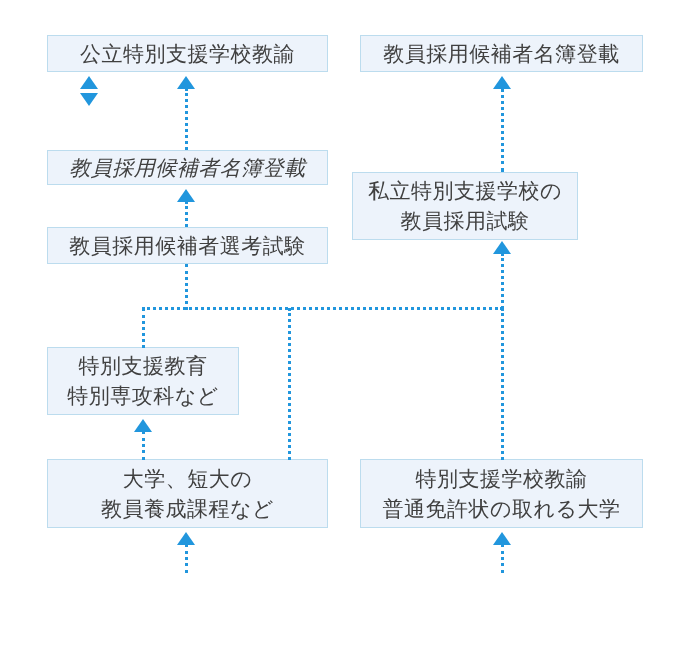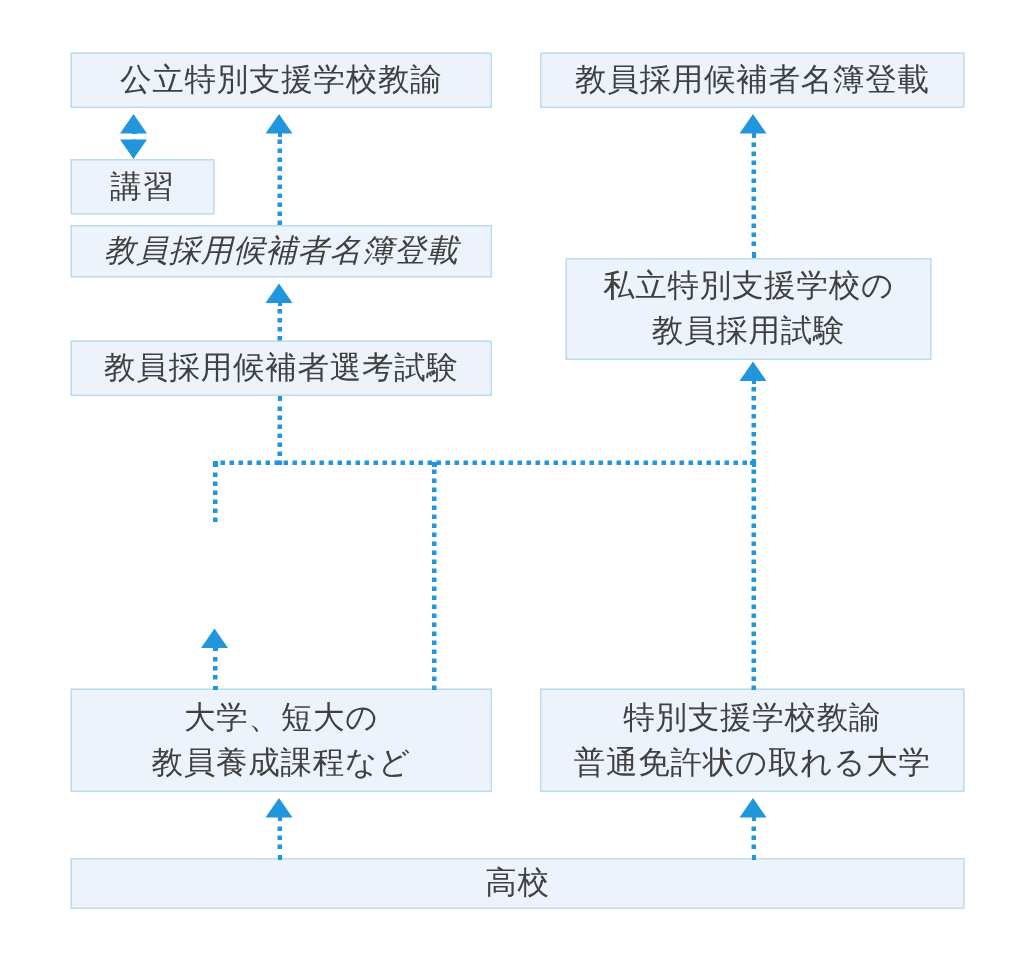--- a/index.html
+++ b/index.html
@@ -59,39 +59,39 @@
     border-top: 13px solid #2196dd;
   }
 </style>
 </head>
 <body>
 
 <div id="canvas">
 
   <div class="node" style="left:47px; top:35px; width:281px; height:37px;">公立特別支援学校教諭</div>
 
-  <div class="node" style="left:47px; top:106px; width:96px; height:37px;">講習</div>
 
   <div class="node" style="left:47px; top:150px; width:281px; height:35px;font-style:italic;">教員採用候補者名簿登載</div>
 
   <div class="node" style="left:47px; top:227px; width:281px; height:37px;text-align:right;">教員採用候補者選考試験</div>
 
   <div class="node" style="left:360px; top:35px; width:283px; height:37px;">教員採用候補者名簿登載</div>
 
-  <div class="node" style="left:377px; top:172px; width:244px; height:68px;">私立特別支援学校の
+  <div class="node" style="left:352px; top:172px; width:226px; height:68px;">私立特別支援学校の
 教員採用試験</div>
 
+  <div class="node" style="left:47px; top:347px; width:192px; height:68px;">特別支援教育
+特別専攻科など</div>
 
   <div class="node" style="left:360px; top:459px; width:283px; height:69px;">特別支援学校教諭
 普通免許状の取れる大学</div>
 
   <div class="node" style="left:47px; top:459px; width:281px; height:69px;">大学、短大の
 教員養成課程など</div>
 
-  <div class="node" style="left:47px; top:572px; width:596px; height:34px;">高校</div>
 
   <div class="arrow-up" style="left:80px; top:76px;"></div>
   <div class="vline" style="left:88px; top:86px; height:10px;"></div>
   <div class="arrow-down" style="left:80px; top:93px;"></div>
 
   <div class="arrow-up" style="left:177px; top:76px;"></div>
   <div class="vline" style="left:185px; top:88px; height:62px;"></div>
 
   <div class="arrow-up" style="left:177px; top:189px;"></div>
   <div class="vline" style="left:185px; top:201px; height:26px;"></div>

